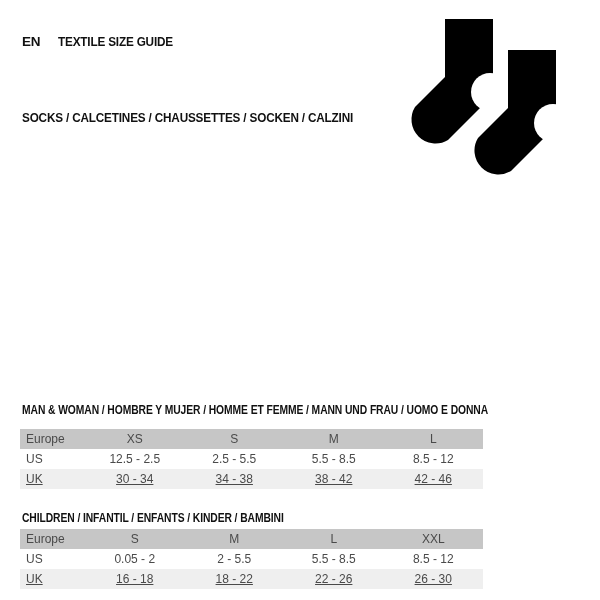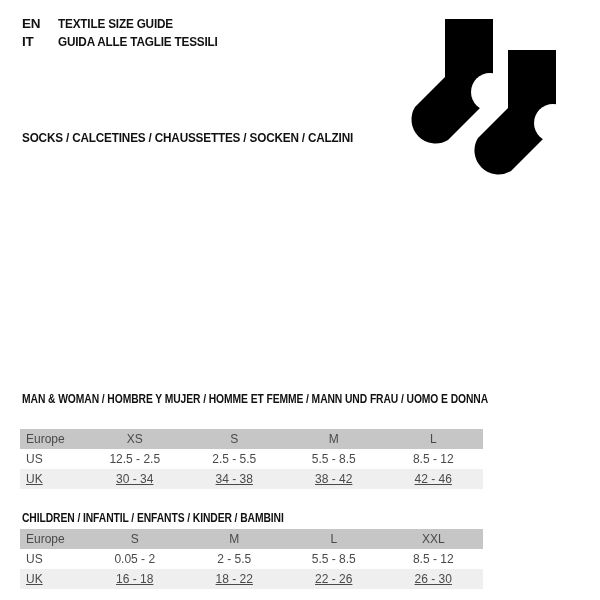--- a/index.html
+++ b/index.html
@@ -9,37 +9,37 @@
     background:var(--page-bg,#ffffff);
     font-family:"Liberation Sans", sans-serif;
     overflow:hidden;
     color:var(--text-dark,#111111);
   }
   
   .cond{display:inline-block;transform:scaleX(0.87);transform-origin:0 50%;white-space:nowrap;}
   .cond-t{display:inline-block;transform:scaleX(0.86);transform-origin:0 50%;white-space:nowrap;}
 
   
-  .lang-list{position:absolute;left:22px;top:14px;}
+  .lang-list{position:absolute;left:22px;top:32px;}
   .lang-row{display:flex;align-items:center;height:18.6px;
     font-size:13.5px;font-weight:700;letter-spacing:-0.2px;}
   .lang-code{width:36px;flex:0 0 36px;}
   
   .category-line{position:absolute;left:22px;top:110px;height:16px;
-    font-size:13.5px;font-weight:700;letter-spacing:-0.2px;margin-top:20px;}
+    font-size:13.5px;font-weight:700;letter-spacing:-0.2px;}
 
   
   .socks-icon{position:absolute;left:400px;top:0px;}
   .sock-shape{fill:var(--icon-color,#000000);}
   .sock-heel{fill:var(--page-bg,#ffffff);}
 
   
   .table-title{position:absolute;left:22px;height:14px;
     font-size:12px;font-weight:700;letter-spacing:-0.1px;color:var(--text-dark,#111);}
-  .title-adults{top:392px;}
+  .title-adults{top:403px;}
   .title-children{top:511px;text-align:center;}
   table.size-table{position:absolute;left:20px;width:463px;
     border-collapse:collapse;table-layout:fixed;
     font-size:12px;color:var(--table-text,#4a4a4a);}
   .table-adults{top:429px;}
   .table-children{top:529px;}
   table.size-table col.c0{width:65px;}
   table.size-table th,table.size-table td{
     height:20px;padding:0;text-align:center;font-weight:400;
     vertical-align:middle;line-height:20px;}
@@ -49,24 +49,20 @@
 </style>
 </head>
 <body>
 
 <div class="canvas">
 
   <div class="lang-list">
     <div class="lang-row">
       <span class="lang-code">EN</span>
       <span class="cond">TEXTILE SIZE GUIDE</span>
-    </div>
-    <div class="lang-row">
-      <span class="lang-code">IT</span>
-      <span class="cond">GUIDA ALLE TAGLIE TESSILI</span>
     </div>
   </div>
 
   <div class="category-line">
     <span class="cond">SOCKS / CALCETINES / CHAUSSETTES / SOCKEN / CALZINI</span>
   </div>
 
   <svg class="socks-icon" width="200" height="190" viewBox="0 0 200 190" aria-hidden="true">
     <defs>
       <g id="sock">

